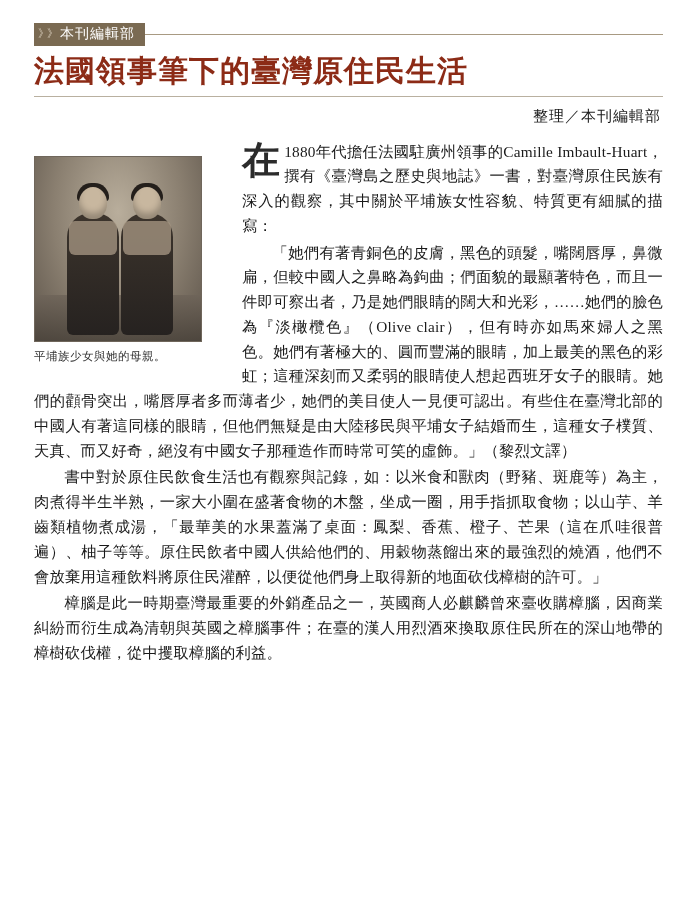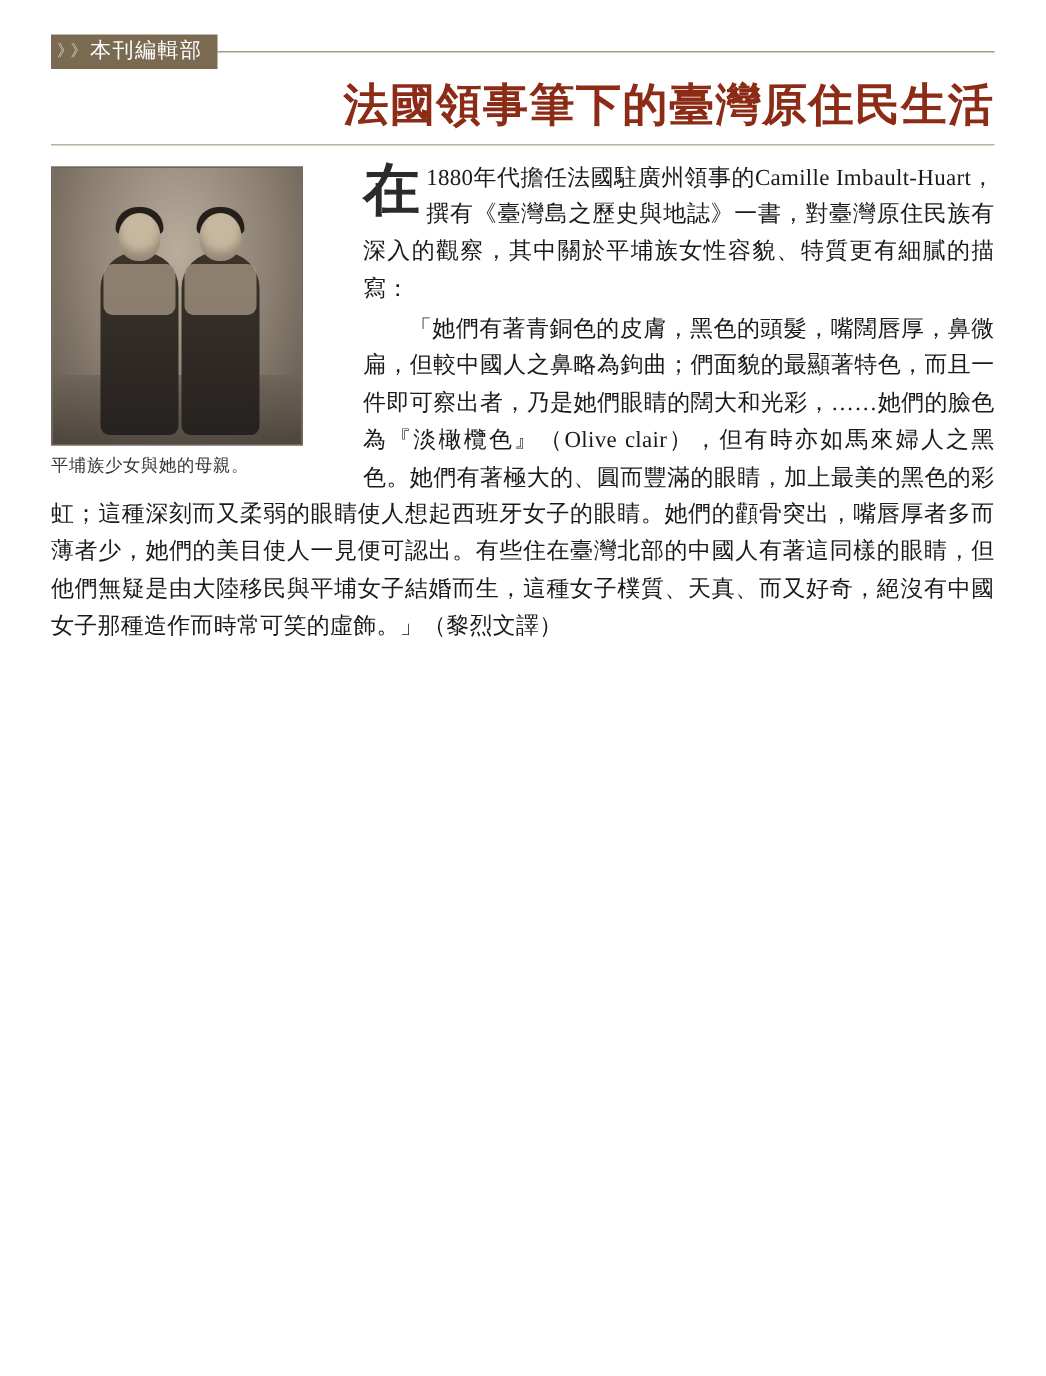--- a/index.html
+++ b/index.html
@@ -55,41 +55,40 @@
 
   
   .title {
     font-size: 30px;
     font-weight: bold;
     color: #8c2b16;
     letter-spacing: 1px;
     line-height: 1.25;
     margin: 2px 0 6px 0;
     font-family: "Liberation Serif", "DejaVu Serif", serif;
-    text-align: right;
   }
   .title-rule {
     border-top: 1px solid #b9b0a0;
     margin: 4px 0 10px 0;
   }
 
   
   .byline {
     text-align: right;
     font-size: 15px;
     letter-spacing: 1px;
     margin: 6px 2px 14px 0;
     color: #1a1a1a;
   }
 
   
   .figure {
     float: left;
     width: 192px;
-    margin: 4px 16px 6px 0;
+    margin: 16px 16px 6px 0;
   }
   .photo {
     width: 168px;
     height: 186px;
     background: #8d8274;
     position: relative;
     overflow: hidden;
     border: 1px solid #6f665b;
     box-sizing: border-box;
   }
@@ -187,20 +186,21 @@
     <span class="tag">
       <span class="chev">》》</span>
       <span>本刊編輯部</span>
     </span>
     <span class="tag-rule"></span>
   </div>
 
   <h1 class="title">法國領事筆下的臺灣原住民生活</h1>
   <div class="title-rule"></div>
 
+  <div class="byline">整理／本刊編輯部</div>
 
   <div class="figure">
     <div class="photo">
       <div class="bg"></div>
       <div class="floor"></div>
       <div class="fig-person left">
         <div class="fig-hair"></div>
         <div class="fig-head"></div>
         <div class="fig-shawl"></div>
       </div>
@@ -209,15 +209,17 @@
         <div class="fig-head"></div>
         <div class="fig-shawl"></div>
       </div>
     </div>
     <div class="caption">平埔族少女與她的母親。</div>
   </div>
 
   <div class="body-text">
     <p><span class="dropcap">在</span><span>1880年代擔任法國駐廣州領事的Camille Imbault-Huart，撰有《臺灣島之歷史與地誌》一書，對臺灣原住民族有深入的觀察，其中關於平埔族女性容貌、特質更有細膩的描寫：</span></p>
     <p class="quote-block">「她們有著青銅色的皮膚，黑色的頭髮，嘴闊唇厚，鼻微扁，但較中國人之鼻略為鉤曲；們面貌的最顯著特色，而且一件即可察出者，乃是她們眼睛的闊大和光彩，……她們的臉色為『淡橄欖色』（Olive clair），但有時亦如馬來婦人之黑色。她們有著極大的、圓而豐滿的眼睛，加上最美的黑色的彩虹；這種深刻而又柔弱的眼睛使人想起西班牙女子的眼睛。她們的顴骨突出，嘴唇厚者多而薄者少，她們的美目使人一見便可認出。有些住在臺灣北部的中國人有著這同樣的眼睛，但他們無疑是由大陸移民與平埔女子結婚而生，這種女子樸質、天真、而又好奇，絕沒有中國女子那種造作而時常可笑的虛飾。」（黎烈文譯）</p>
+    <p class="indent">書中對於原住民飲食生活也有觀察與記錄，如：以米食和獸肉（野豬、斑鹿等）為主，肉煮得半生半熟，一家大小圍在盛著食物的木盤，坐成一圈，用手指抓取食物；以山芋、羊齒類植物煮成湯，「最華美的水果蓋滿了桌面：鳳梨、香蕉、橙子、芒果（這在爪哇很普遍）、柚子等等。原住民飲者中國人供給他們的、用穀物蒸餾出來的最強烈的燒酒，他們不會放棄用這種飲料將原住民灌醉，以便從他們身上取得新的地面砍伐樟樹的許可。」</p>
+    <p class="indent">樟腦是此一時期臺灣最重要的外銷產品之一，英國商人必麒麟曾來臺收購樟腦，因商業糾紛而衍生成為清朝與英國之樟腦事件；在臺的漢人用烈酒來換取原住民所在的深山地帶的樟樹砍伐權，從中攫取樟腦的利益。</p>
   </div>
 
 </div>
 
 </body></html>

